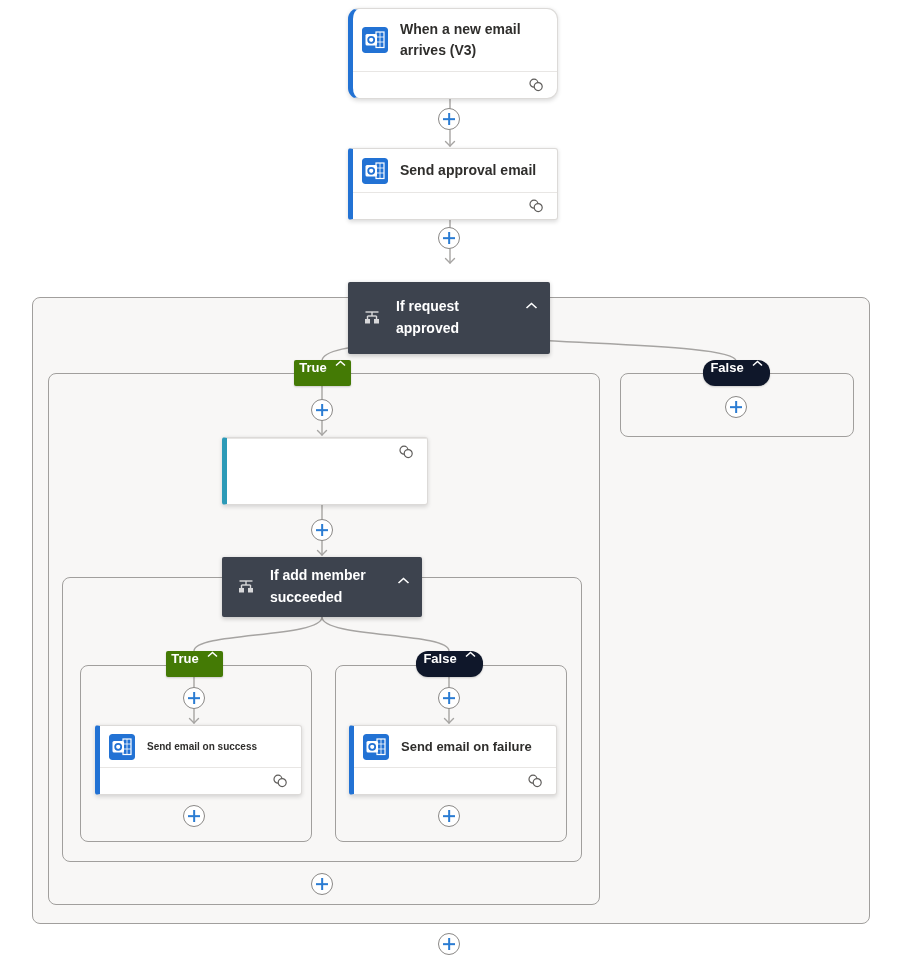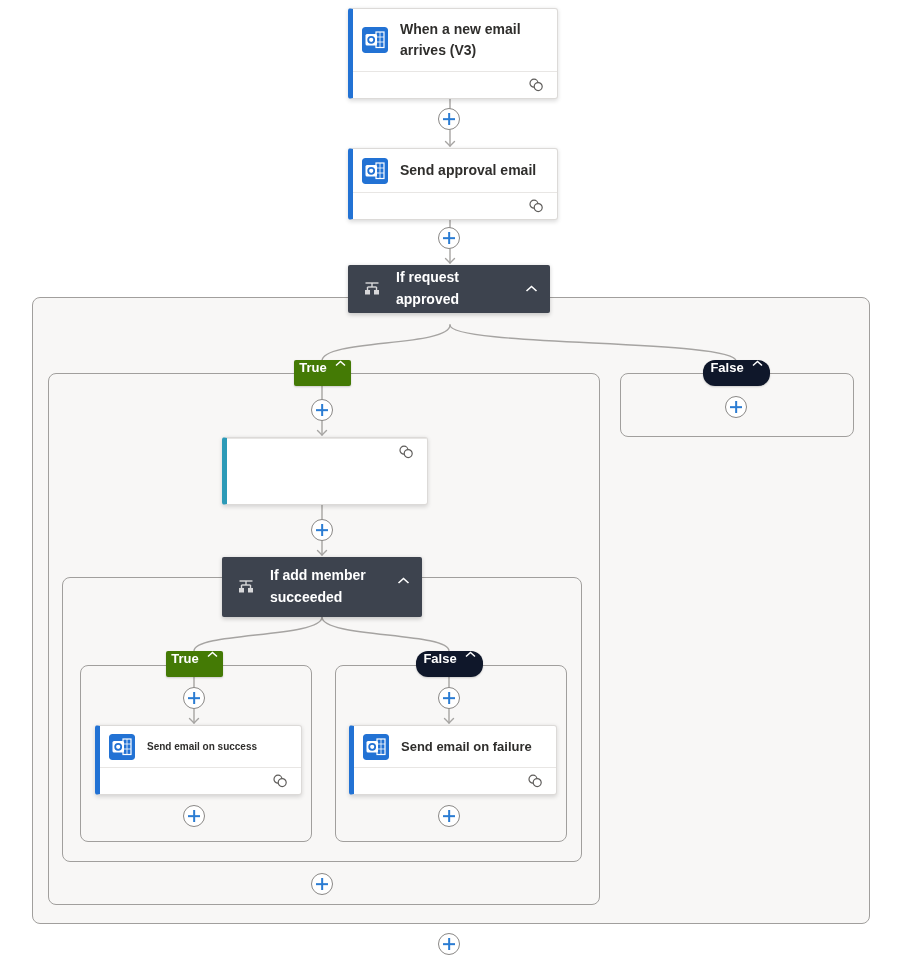--- a/index.html
+++ b/index.html
@@ -117,21 +117,21 @@
     <path d="M322 617 C322 638 449 632 449 651"></path>
 
     <path d="M194 677 V723"></path>
       <path d="M189.5 718.5 L194 723 L198.5 718.5"></path>
 
     <path d="M449 677 V723"></path>
       <path d="M444.5 718.5 L449 723 L453.5 718.5"></path>
   </g>
 </svg>
 
-<div class="card" style="left:348px;top:8px;width:204px;height:89px;">
+<div class="card" style="left:348px;top:8px;width:204px;height:89px;border-radius:11px;">
   <div class="card-head">
     <span class="card-icon">
       <svg width="26" height="26" viewBox="0 0 26 26">
           <rect width="26" height="26" rx="3" fill="#2272d4"></rect>
           <rect x="14" y="5" width="8" height="15.5" fill="none" stroke="#fff" stroke-width="1.2"></rect>
           <path d="M14 10 h8 M14 15 h8 M18 5 v15.5" stroke="#fff" stroke-width="0.8"></path>
           <rect x="3.5" y="7" width="11.5" height="11.5" rx="1.5" fill="#fff"></rect>
           <circle cx="9.2" cy="12.8" r="3" fill="none" stroke="#2272d4" stroke-width="1.8"></circle>
         </svg>
     </span>
@@ -163,21 +163,21 @@
   <div class="card-foot">
     <svg width="18" height="14" viewBox="0 0 18 14">
         <circle cx="7" cy="5.2" r="4" fill="none" stroke="#5f5d5b" stroke-width="1.2"></circle>
         <circle cx="11.2" cy="8.6" r="4" fill="#fff" stroke="#5f5d5b" stroke-width="1.2"></circle>
       </svg>
   </div>
 </div>
 
 <div class="plus" style="left:438px;top:227px;"></div>
 
-<div class="cond" style="left:348px;top:265px;width:202px;height:48px;box-sizing:border-box;">
+<div class="cond" style="left:348px;top:282px;width:202px;height:72px;box-sizing:border-box;">
   <span class="cond-icon">
     <svg width="20" height="18" viewBox="0 0 20 18">
         <g stroke="#d8d8da" stroke-width="1.4" fill="none">
           <path d="M3.5 3 H16.5"></path>
           <path d="M10 3 V7"></path>
           <path d="M5.5 7 H14.5"></path>
           <path d="M5.5 7 V10"></path>
           <path d="M14.5 7 V10"></path>
         </g>
         <rect x="3" y="10" width="5" height="4.5" fill="#d8d8da"></rect>

